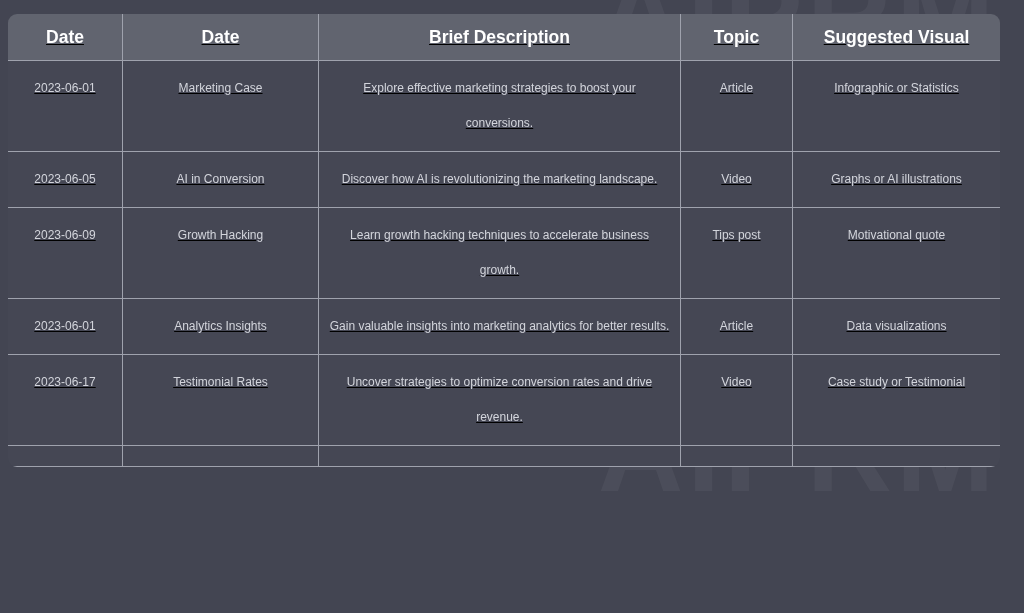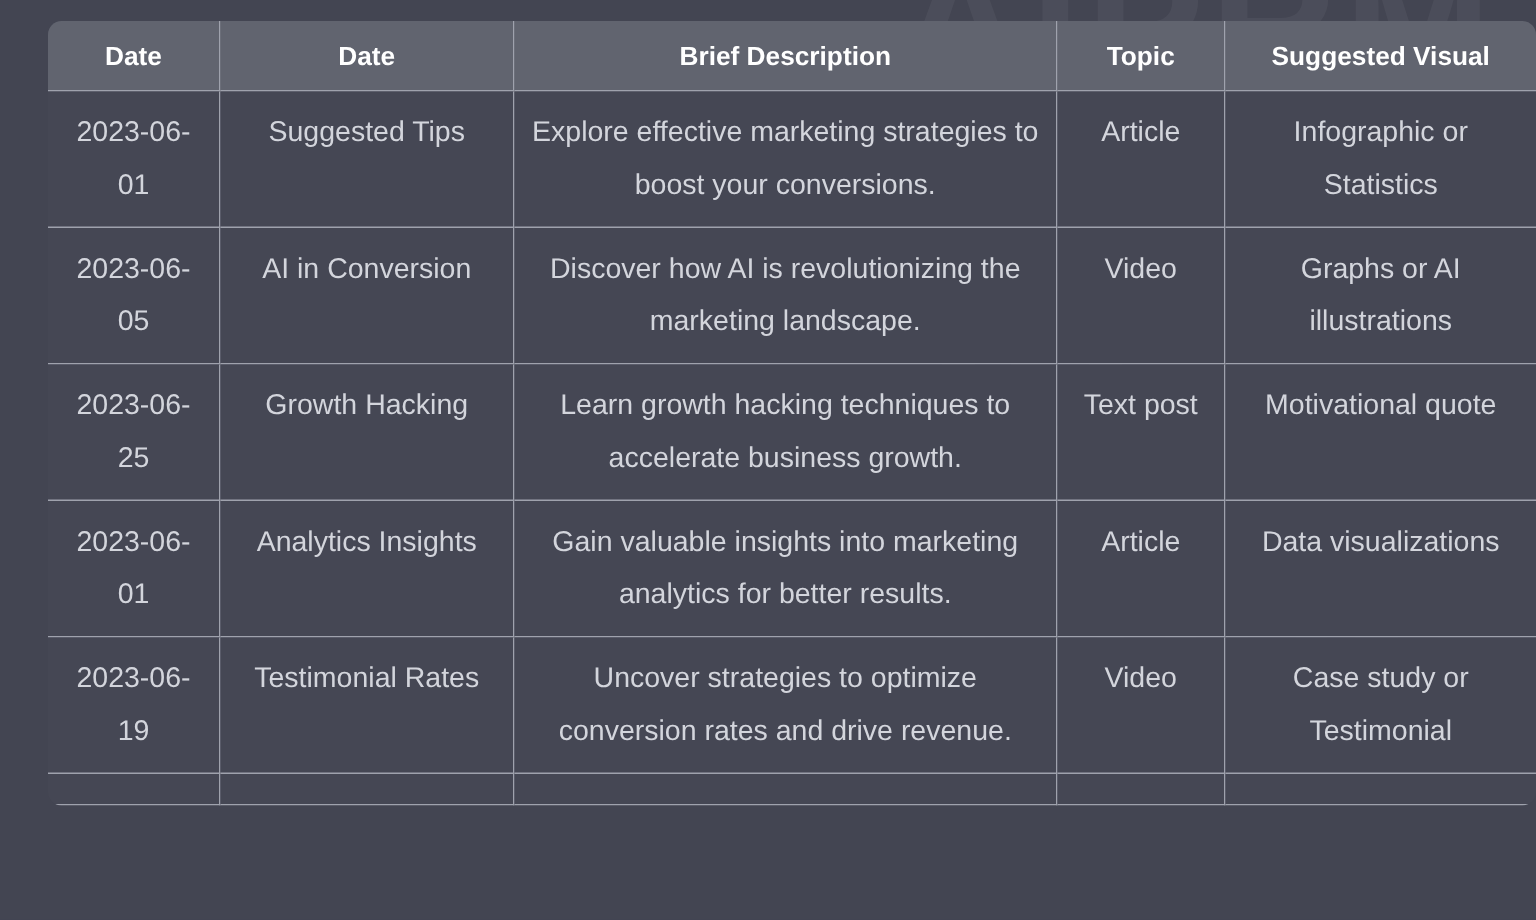--- a/index.html
+++ b/index.html
@@ -41,24 +41,25 @@
     top: 168px;
     width: 200px;
     height: 200px;
     transform: translate(-50%, 0);
     opacity: 0.05;
   }
 
   
   #content-table-wrapper {
     position: absolute;
-    left: 32px;
+    left: 8px;
     top: 14px;
     width: 992px;
     z-index: 1;
+    text-decoration: underline;
   }
   table#content-table {
     border-collapse: separate;
     border-spacing: 0;
     width: 992px;
     table-layout: fixed;
     border-radius: 9px;
     overflow: hidden;
     background: transparent;
   }
@@ -73,21 +74,21 @@
     border-right: 1px solid #9fa2ad;
     border-bottom: 1px solid #9fa2ad;
     vertical-align: middle;
   }
   table#content-table thead th:last-child { border-right: none; }
 
   table#content-table tbody td {
     background: #454754;
     color: #d3d5dc;
     font-weight: 400;
-    font-size: 19px;
+    font-size: 12px;
     line-height: 35px;
     padding: 10px 10px;
     text-align: center;
     vertical-align: top;
     border-right: 1px solid #9fa2ad;
     border-bottom: 1px solid #9fa2ad;
   }
   table#content-table tbody td:last-child { border-right: none; }
   table#content-table tbody tr:last-child td { border-bottom: 1px solid #9fa2ad; }
 
@@ -138,21 +139,21 @@
         <th>Topic</th>
         <th>Suggested Visual</th>
       </tr>
     </thead>
     <tbody>
       <tr>
         <td>
             <span class="cell-text">2023-06-01</span>
           </td>
         <td>
-            <span class="cell-text">Suggested Tips</span>
+            <span class="cell-text">Marketing Case</span>
           </td>
         <td>
             <span class="cell-text">Explore effective marketing strategies to boost your conversions.</span>
           </td>
         <td>
             <span class="cell-text">Article</span>
           </td>
         <td>
             <span class="cell-text">Infographic or Statistics</span>
           </td>
@@ -169,30 +170,30 @@
           </td>
         <td>
             <span class="cell-text">Video</span>
           </td>
         <td>
             <span class="cell-text">Graphs or AI illustrations</span>
           </td>
       </tr>
       <tr>
         <td>
-            <span class="cell-text">2023-06-25</span>
+            <span class="cell-text">2023-06-09</span>
           </td>
         <td>
             <span class="cell-text">Growth Hacking</span>
           </td>
         <td>
             <span class="cell-text">Learn growth hacking techniques to accelerate business growth.</span>
           </td>
         <td>
-            <span class="cell-text">Text post</span>
+            <span class="cell-text">Tips post</span>
           </td>
         <td>
             <span class="cell-text">Motivational quote</span>
           </td>
       </tr>
       <tr>
         <td>
             <span class="cell-text">2023-06-01</span>
           </td>
         <td>
@@ -203,21 +204,21 @@
           </td>
         <td>
             <span class="cell-text">Article</span>
           </td>
         <td>
             <span class="cell-text">Data visualizations</span>
           </td>
       </tr>
       <tr>
         <td>
-            <span class="cell-text">2023-06-19</span>
+            <span class="cell-text">2023-06-17</span>
           </td>
         <td>
             <span class="cell-text">Testimonial Rates</span>
           </td>
         <td>
             <span class="cell-text">Uncover strategies to optimize conversion rates and drive revenue.</span>
           </td>
         <td>
             <span class="cell-text">Video</span>
           </td>

